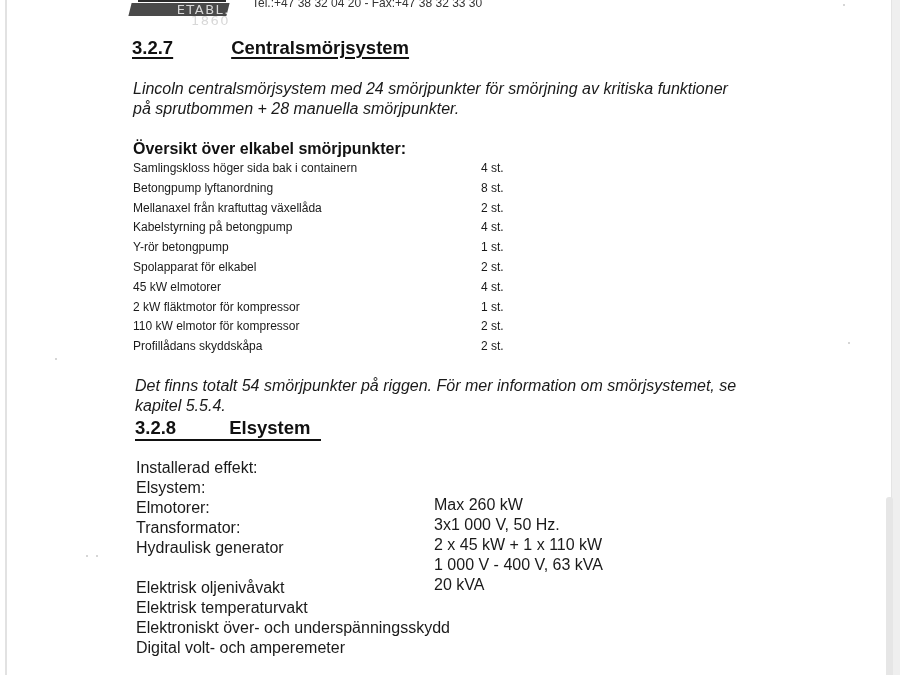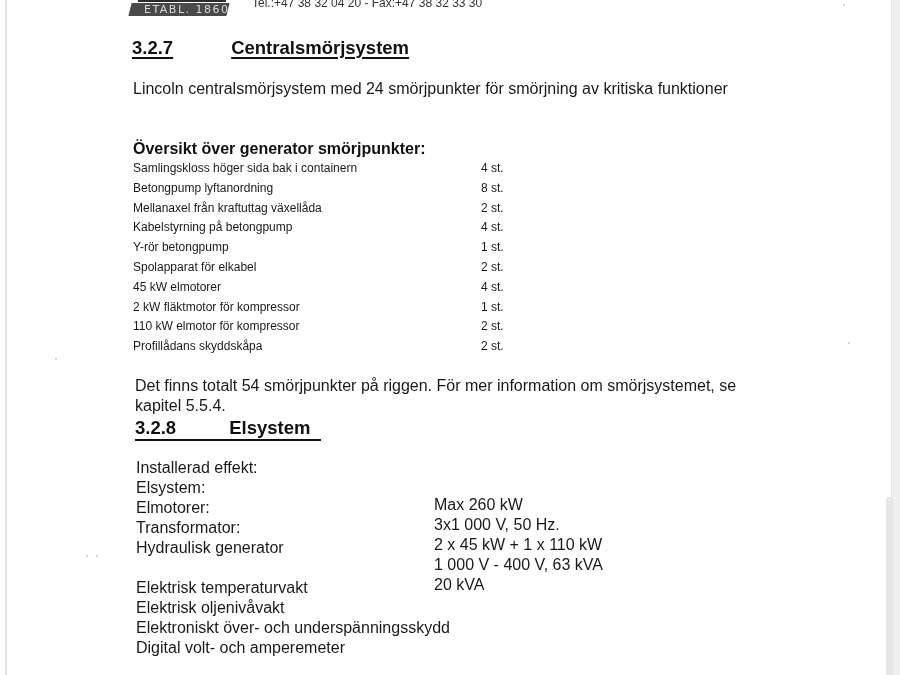--- a/index.html
+++ b/index.html
@@ -73,24 +73,25 @@
       width: 98px;
       height: 13px;
       background: #4a4a4a;
       transform: skewX(-14deg);
     }
     .logo-text {
       position: absolute;
       left: 14px;
       top: 16px;
       font-family: "DejaVu Sans", sans-serif;
-      font-size: 11px;
+      font-size: 13px;
       letter-spacing: 1.5px;
       color: #d8d8d8;
       line-height: 11px;
+      text-align: right;
     }
     .header-contact {
       position: absolute;
       left: 252px;
       top: -4px;
       font-size: 12px;
       color: #333;
       line-height: 14px;
       white-space: nowrap;
     }
@@ -124,20 +125,21 @@
       background: #111;
     }
 
     .para {
       position: absolute;
       left: 133px;
       font-size: 16px;
       line-height: 20px;
       color: #1a1a1a;
       white-space: nowrap;
+      font-style: italic;
     }
     .p-intro { top: 79px; }
     .p-total { top: 376px; left: 135px; }
 
     .subheading {
       position: absolute;
       left: 133px;
       top: 139px;
       font-size: 16px;
       font-weight: bold;
@@ -211,23 +213,24 @@
     <div class="logo-text">ETABL. 1860</div>
   </div>
   <div class="header-contact">Tel.:+47 38 32 04 20 - Fax:+47 38 32 33 30</div>
 
   <div class="section-heading h327">
     <span class="num">3.2.7</span><span class="title">Centralsmörjsystem</span>
   </div>
 
   <div class="para p-intro">
     <div>Lincoln centralsmörjsystem med 24 smörjpunkter för smörjning av kritiska funktioner</div>
-  </div>
-
-  <div class="subheading">Översikt över generator smörjpunkter:</div>
+    <div>på sprutbommen + 28 manuella smörjpunkter.</div>
+  </div>
+
+  <div class="subheading">Översikt över elkabel smörjpunkter:</div>
 
   <div class="list">
     <div class="list-row">
       <span class="lbl">Samlingskloss höger sida bak i containern</span>
       <span class="qty">4 st.</span>
     </div>
     <div class="list-row">
       <span class="lbl">Betongpump lyftanordning</span>
       <span class="qty">8 st.</span>
     </div>
@@ -292,22 +295,22 @@
       <span class="lbl">Transformator:</span>
       <span class="val">1 000 V - 400 V, 63 kVA</span>
     </div>
     <div class="spec-row">
       <span class="lbl">Hydraulisk generator</span>
       <span class="val">20 kVA</span>
     </div>
   </div>
 
   <div class="features">
+    <div class="feature">Elektrisk oljenivåvakt</div>
     <div class="feature">Elektrisk temperaturvakt</div>
-    <div class="feature">Elektrisk oljenivåvakt</div>
     <div class="feature">Elektroniskt över- och underspänningsskydd</div>
     <div class="feature">Digital volt- och amperemeter</div>
   </div>
 
   <div class="speck" style="left:843px; top:4px;"></div>
   <div class="speck" style="left:848px; top:342px;"></div>
   <div class="speck" style="left:55px; top:358px;"></div>
   <div class="speck" style="left:86px; top:555px;"></div>
   <div class="speck" style="left:96px; top:555px;"></div>
 

